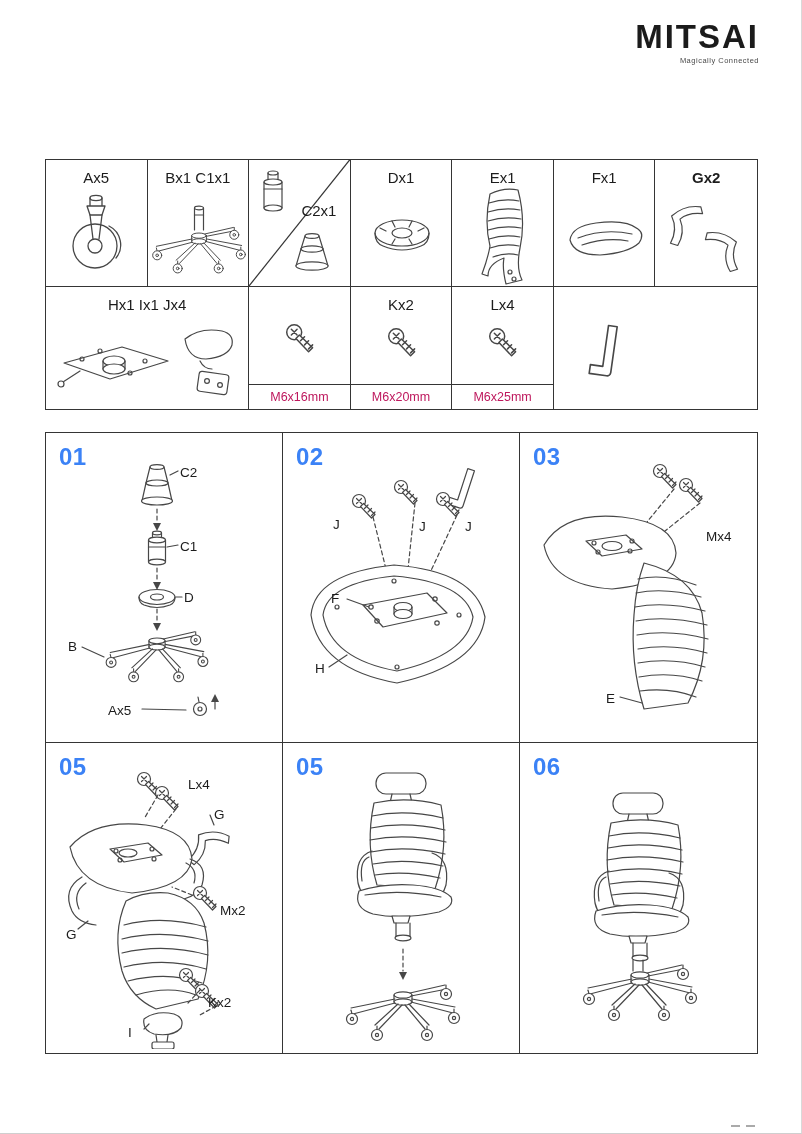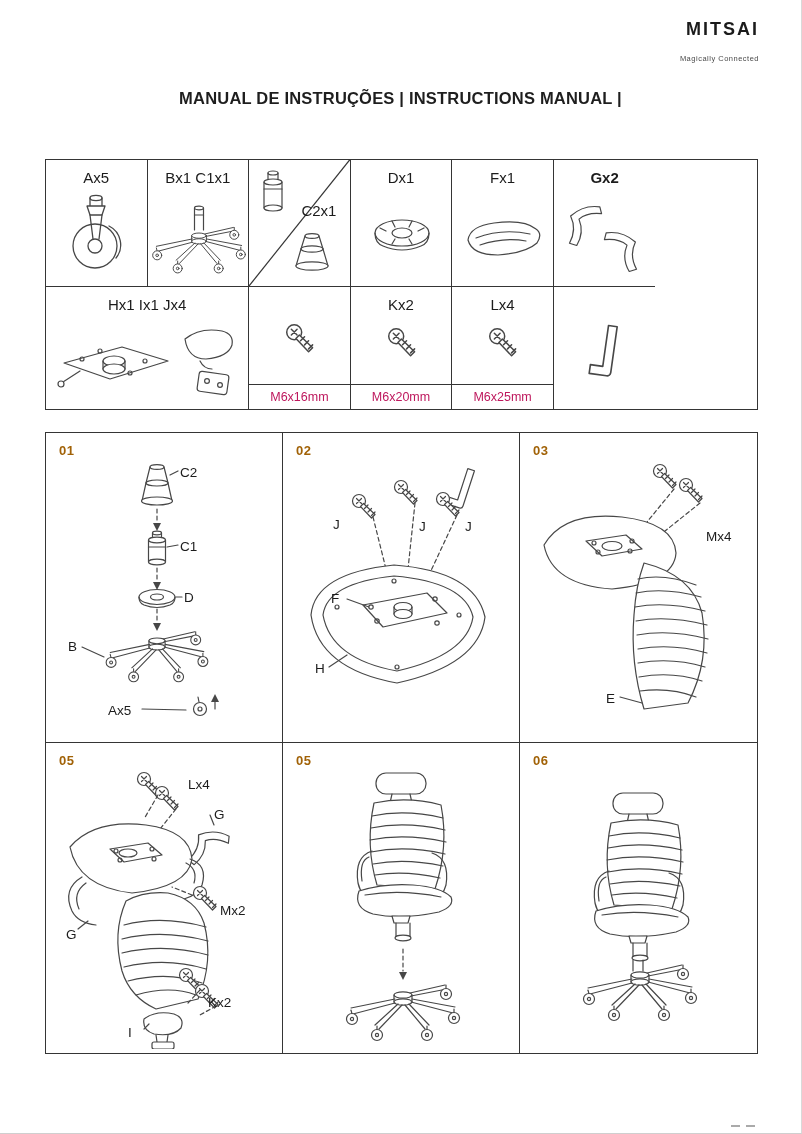--- a/index.html
+++ b/index.html
@@ -5,22 +5,22 @@
   * { margin:0; padding:0; box-sizing:border-box; }
   html,body { background:#ffffff; }
   .page {
     position:relative; width:802px; height:1134px; background:#fff;
     font-family:"Liberation Sans", sans-serif; color:#222;
     border-right:1px solid #d9d9d9; border-bottom:1px solid #cfcfcf;
     overflow:hidden;
   }
   
   .logo { position:absolute; top:20px; right:42px; text-align:right; }
-  .logo .brand { font-size:18px; font-weight:bold; letter-spacing:2px; color:#1b1b1b; line-height:1; }
-  .logo .tag { font-size:7.5px; letter-spacing:.5px; color:#4a4a4a; margin-top:16px; }
+  .logo .brand { font-size:33px; font-weight:bold; letter-spacing:2px; color:#1b1b1b; line-height:1; }
+  .logo .tag { font-size:7.5px; letter-spacing:.5px; color:#4a4a4a; margin-top:3px; }
   .title { position:absolute; top:87px; left:0; width:100%; text-align:center;
            font-weight:bold; font-size:16.5px; line-height:1.45; color:#1e1e1e; letter-spacing:.2px; }
   
   .parts { position:absolute; left:45px; top:159px; width:713px;
            display:grid; grid-template-columns:repeat(7,1fr); grid-template-rows:127px 122px;
            border:1.4px solid #353535; background:#fff; }
   .pcell { position:relative; border-right:1.4px solid #353535; border-bottom:1.4px solid #353535; }
   .pcell.noR { border-right:none;font-weight:bold; }
   .pcell.noB { border-bottom:none; }
   .pcell.span2 { grid-column:span 2; }
@@ -28,21 +28,21 @@
   .psize { position:absolute; left:0; right:0; bottom:0; height:25px; border-top:1.4px solid #353535;
            display:flex; align-items:center; justify-content:center; font-size:12.5px; color:#be185d; }
   .partart { position:absolute; }
   
   .steps { position:absolute; left:45px; top:432px; width:713px;
            display:grid; grid-template-columns:repeat(3,1fr); grid-template-rows:310px 310px;
            border:1.4px solid #353535; background:#fff; }
   .scell { position:relative; border-right:1.4px solid #353535; border-bottom:1.4px solid #353535; }
   .scell.noR { border-right:none; }
   .scell.noB { border-bottom:none; }
-  .stepnum { position:absolute; top:10px; left:13px; font-size:13px; font-weight:bold; color:#a16207; letter-spacing:.5px; }
+  .stepnum { position:absolute; top:10px; left:13px; font-size:24px; font-weight:bold; color:#3b82f6; letter-spacing:.5px; }
   .art { position:absolute; left:6px; top:24px; }
   .plbl { position:absolute; font-size:13.5px; color:#1c1c1c; white-space:nowrap;text-align:center; }
   
   .edge-marks { position:absolute; right:46px; bottom:6px; display:flex; gap:6px; }
   .edge-marks i { display:block; width:9px; height:2px; background:#aaa; }
 </style>
 </head>
 <body>
 
 <svg width="0" height="0" style="position:absolute" aria-hidden="true">
@@ -120,21 +120,20 @@
 </svg>
 
 <div class="page">
 
   <div class="logo">
     <div class="brand">MITSAI</div>
     <div class="tag">Magically Connected</div>
   </div>
 
   <div class="title">
-    <div>MANUAL DE INSTRUÇÕES |  INSTRUCTIONS MANUAL  |</div>
   </div>
 
   <div class="parts">
 
     <div class="pcell">
       <span class="plabel">Ax5</span>
       <svg class="partart" style="left:12px;top:30px" width="78" height="90" viewBox="0 0 78 90">
         <g stroke="#474747" stroke-width="1.3" fill="none" stroke-linecap="round" stroke-linejoin="round">
           <ellipse cx="38" cy="8" rx="6" ry="2.6" fill="#fff"></ellipse>
           <path d="M32 8 v8 M44 8 v8"></path>
@@ -188,20 +187,37 @@
       <svg class="partart" style="left:16px;top:48px" width="70" height="56" viewBox="0 0 70 56">
         <g stroke="#474747" stroke-width="1.2" fill="none" stroke-linecap="round" stroke-linejoin="round">
           <ellipse cx="35" cy="25" rx="27" ry="13" fill="#fff"></ellipse>
           <ellipse cx="35" cy="25" rx="10" ry="5"></ellipse>
           <path d="M8 25 q0 10 8 13 M62 25 q0 10 -8 13 M16 38 q19 8 38 0"></path>
           <path d="M25 13 l3 6 M45 13 l-3 6 M13 20 l6 3 M57 20 l-6 3 M25 36 l3 -5 M45 36 l-3 -5"></path>
         </g>
       </svg>
     </div>
 
+    <div class="pcell">
+      <span class="plabel">Ex1</span>
+      <svg class="partart" style="left:16px;top:24px" width="70" height="102" viewBox="0 0 70 102">
+        <g stroke="#474747" stroke-width="1.2" fill="none" stroke-linecap="round" stroke-linejoin="round">
+          <path d="M22 10 Q36 3 50 6 Q58 36 52 64 Q48 84 54 96 L38 100 Q34 84 36 74 Q20 80 20 92 L14 90 Q20 74 22 62 Q16 38 22 10 Z" fill="#fff"></path>
+          <path d="M21 19 Q36 14 51 17"></path>
+          <path d="M20 28 Q36 23 52 26"></path>
+          <path d="M20 37 Q36 32 53 35"></path>
+          <path d="M20 46 Q36 41 53 44"></path>
+          <path d="M21 55 Q36 50 52 53"></path>
+          <path d="M22 64 Q36 59 51 62"></path>
+          <path d="M25 73 Q38 68 50 71"></path>
+          <circle cx="42" cy="88" r="2"></circle>
+            <circle cx="46" cy="95" r="2"></circle>
+        </g>
+      </svg>
+    </div>
 
     <div class="pcell">
       <span class="plabel">Fx1</span>
       <svg class="partart" style="left:8px;top:54px" width="85" height="50" viewBox="0 0 85 50">
         <g stroke="#474747" stroke-width="1.2" fill="none" stroke-linecap="round" stroke-linejoin="round">
           <path d="M8 26 Q10 12 34 9 Q64 5 76 15 Q83 20 77 29 Q66 39 38 41 Q12 41 8 26 Z" fill="#fff"></path>
           <path d="M16 24 Q42 14 70 20"></path>
           <path d="M20 31 Q44 23 66 27"></path>
         </g>
       </svg>

